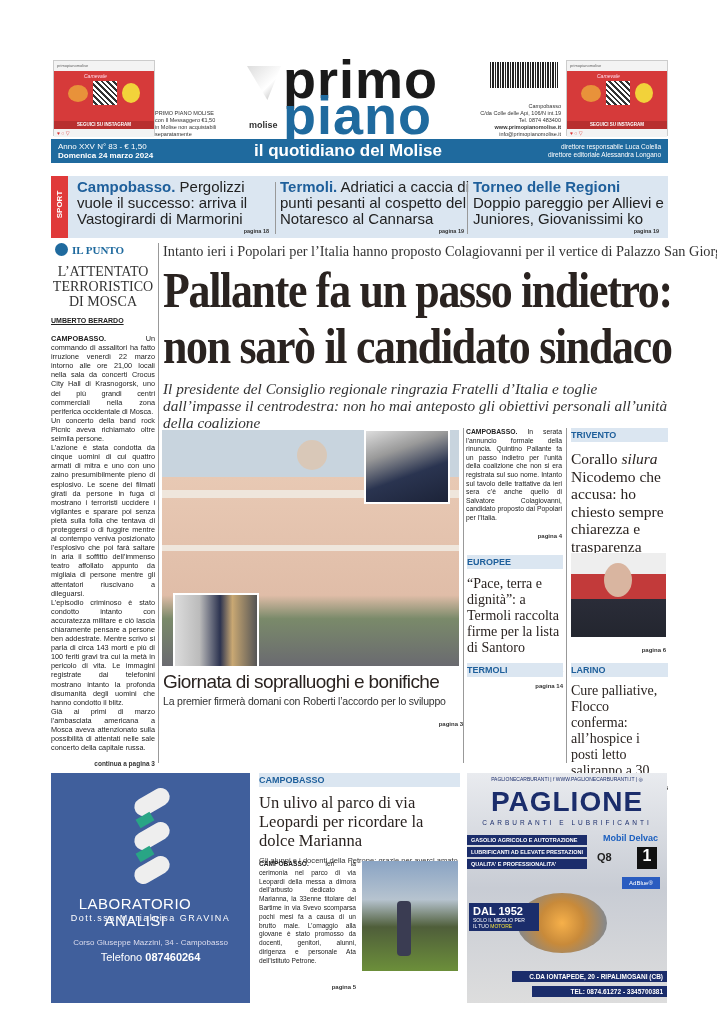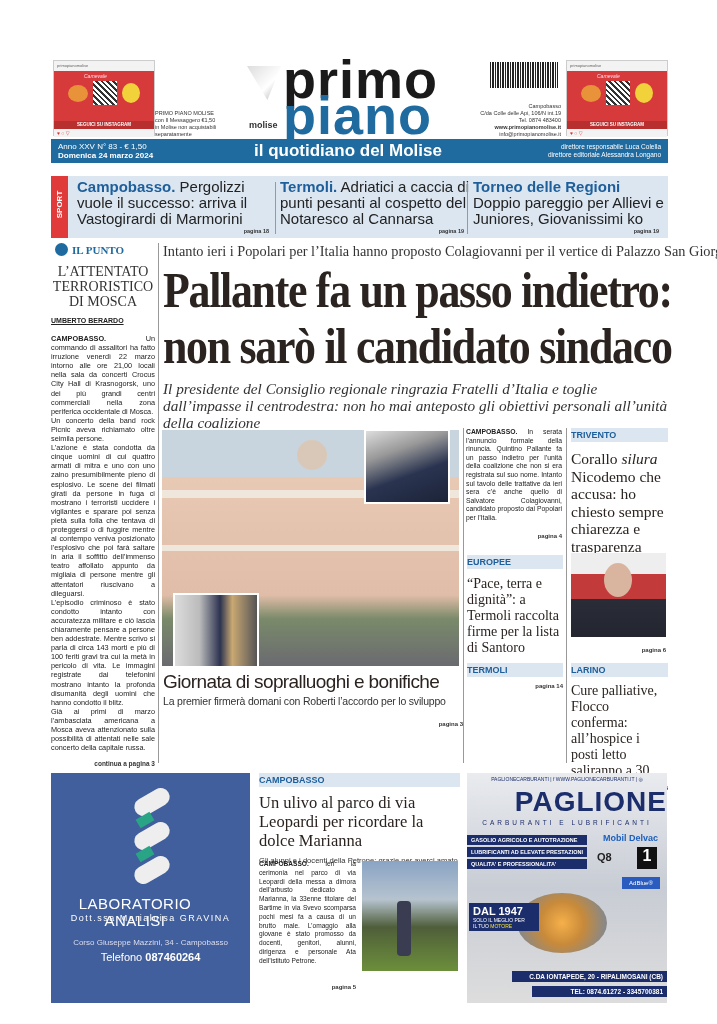--- a/index.html
+++ b/index.html
@@ -209,32 +209,32 @@
 <div class="abs" style="left:259px;top:860px;width:97px">
   <div class="body-txt" style="font-size:6.6px;line-height:8.8px"><b>CAMPOBASSO.</b> <span>Ieri la cerimonia nel parco di via Leopardi della messa a dimora dell’arbusto dedicato a Marianna, la 33enne titolare del Bartime in via Svevo scomparsa pochi mesi fa a causa di un brutto male. L’omaggio alla giovane è stato promosso da docenti, genitori, alunni, dirigenza e personale Ata dell’istituto Petrone.</span></div>
   <div class="pg" style="margin-top:18px;font-size:6px">pagina 5</div>
 </div>
 <div class="abs photo" style="left:362px;top:861px;width:96px;height:110px;background:linear-gradient(180deg,#8aa4c4 0%,#b6c3cf 35%,#4f5e3a 60%,#6c8f3a 100%)">
   <div class="abs" style="left:35px;top:40px;width:14px;height:55px;background:#3a3c52;border-radius:4px"></div>
 </div>
 
 <div class="abs" style="left:467px;top:773px;width:200px;height:230px;background:linear-gradient(180deg,#e9ebef 0%,#c8ccd4 50%,#ddd 100%);overflow:hidden">
   <div class="abs" style="left:0;top:3px;width:200px;text-align:center;font-size:5px;color:#1b2d6b">PAGLIONECARBURANTI | f   WWW.PAGLIONECARBURANTI.IT | ◎</div>
-  <div class="abs" style="left:0;top:13px;width:200px;text-align:right;font-size:28px;font-weight:bold;color:#1b2d6b;letter-spacing:1px">PAGLIONE</div>
+  <div class="abs" style="left:0;top:13px;width:200px;text-align:center;font-size:28px;font-weight:bold;color:#1b2d6b;letter-spacing:1px">PAGLIONE</div>
   <div class="abs" style="left:0;top:46px;width:200px;text-align:center;font-size:6.5px;color:#1b2d6b;letter-spacing:3px">CARBURANTI E LUBRIFICANTI</div>
   <div class="abs" style="left:0;top:62px;width:120px">
     <div style="background:#1b2d6b;color:#fff;font-size:5.5px;font-weight:bold;padding:2px 4px;margin-bottom:2px">GASOLIO AGRICOLO E AUTOTRAZIONE</div>
     <div style="background:#1b2d6b;color:#fff;font-size:5.5px;font-weight:bold;padding:2px 4px;margin-bottom:2px">LUBRIFICANTI AD ELEVATE PRESTAZIONI</div>
     <div style="background:#1b2d6b;color:#fff;font-size:5.5px;font-weight:bold;padding:2px 4px">QUALITA' E PROFESSIONALITA'</div>
   </div>
   <div class="abs" style="left:136px;top:60px;font-size:9px;font-weight:bold;color:#1b5fbf">Mobil Delvac</div>
   <div class="abs" style="left:130px;top:78px;font-size:11px;font-weight:bold;color:#222">Q8</div>
   <div class="abs" style="left:170px;top:74px;width:20px;height:22px;background:#111;color:#fff;font-size:16px;font-weight:bold;text-align:center">1</div>
   <div class="abs" style="left:155px;top:104px;width:38px;height:12px;background:#2a5cc0;color:#fff;font-size:6px;text-align:center;line-height:12px">AdBlue®</div>
   <div class="abs" style="left:50px;top:120px;width:90px;height:60px;border-radius:50%;background:radial-gradient(circle,#f6b04a 0%,#c88a3a 40%,#888 80%)"></div>
   <div class="abs" style="left:2px;top:130px;width:70px;background:#1b2d6b;color:#fff;padding:2px 4px">
-    <div style="font-size:11px;font-weight:bold">DAL 1947</div>
+    <div style="font-size:11px;font-weight:bold">DAL 1952</div>
     <div style="font-size:5px">SOLO IL MEGLIO PER</div>
     <div style="font-size:5px"><span>IL TUO </span><span style="color:#f2e03a">MOTORE</span></div>
   </div>
   <div class="abs" style="left:45px;top:198px;width:155px;background:#1b2d6b;color:#fff;font-size:6.5px;font-weight:bold;padding:2px 4px;text-align:right">C.DA IONTAPEDE, 20 - RIPALIMOSANI (CB)</div>
   <div class="abs" style="left:65px;top:213px;width:135px;background:#1b2d6b;color:#fff;font-size:6.5px;font-weight:bold;padding:2px 4px;text-align:right">TEL: 0874.61272 - 3345700381</div>
 </div>
 
 </body></html>

